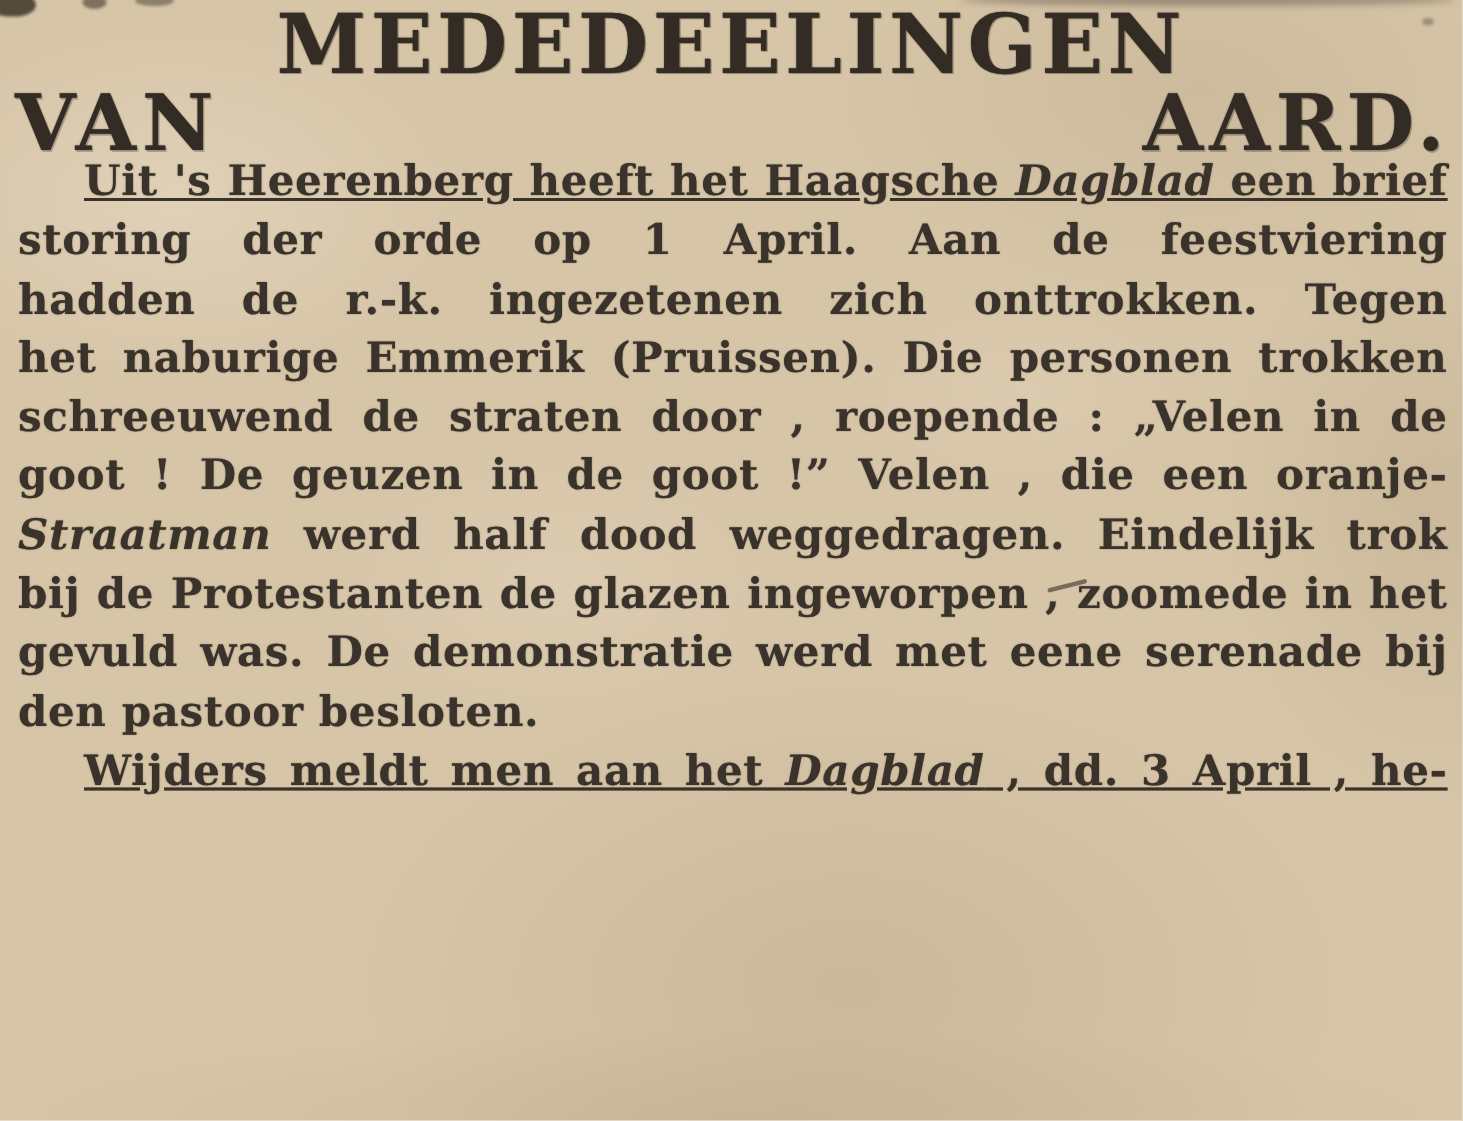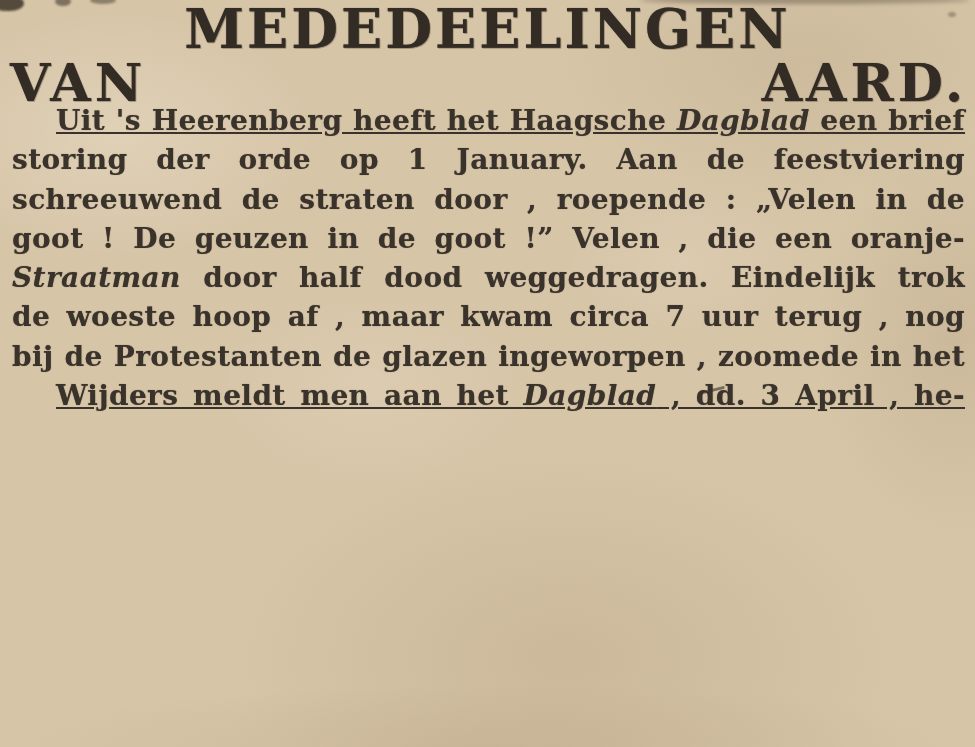--- a/index.html
+++ b/index.html
@@ -69,26 +69,29 @@
   <div class="masthead">
     <div class="mast-line1">MEDEDEELINGEN</div>
     <div class="mast-line2">
         <span>VAN</span>
         <span>AARD.</span>
       </div>
   </div>
 
   <div class="body-text">
       <div class="line indent"><span>Uit 's Heerenberg heeft het Haagsche </span><i>Dagblad</i><span> een brief</span></div>
-      <div class="line"><span>storing der orde op 1 January. Aan de feestviering</span></div>
+      <div class="line"><span>storing der orde op 1 April. Aan de feestviering</span></div>
+      <div class="line"><span>hadden de r.-k. ingezetenen zich onttrokken. Tegen</span></div>
+      <div class="line"><span>het naburige Emmerik (Pruissen). Die personen trokken</span></div>
       <div class="line"><span>schreeuwend de straten door , roepende : „Velen in de</span></div>
       <div class="line"><span>goot ! De geuzen in de goot !” Velen , die een oranje-</span></div>
-      <div class="line"><i>Straatman</i><span> door half dood weggedragen. Eindelijk trok</span></div>
-      <div class="line"><span>de woeste hoop af , maar kwam circa 7 uur terug , nog</span></div>
+      <div class="line"><i>Straatman</i><span> werd half dood weggedragen. Eindelijk trok</span></div>
       <div class="line"><span>bij de Protestanten de glazen ingeworpen , zoomede in het</span></div>
+      <div class="line"><span>gevuld was. De demonstratie werd met eene serenade bij</span></div>
+      <div class="line no-just"><span>den pastoor besloten.</span></div>
       <div class="line indent"><span>Wijders meldt men aan het </span><i>Dagblad</i><span> , dd. 3 April , he-</span></div>
     </div>
 
   <div class="stain s-corner"></div>
   <div class="stain s-top1"></div>
   <div class="stain s-top2"></div>
   <div class="stain s-topedge"></div>
   <div class="stain s-scratch"></div>
   <div class="stain s-fleck1"></div>
 

